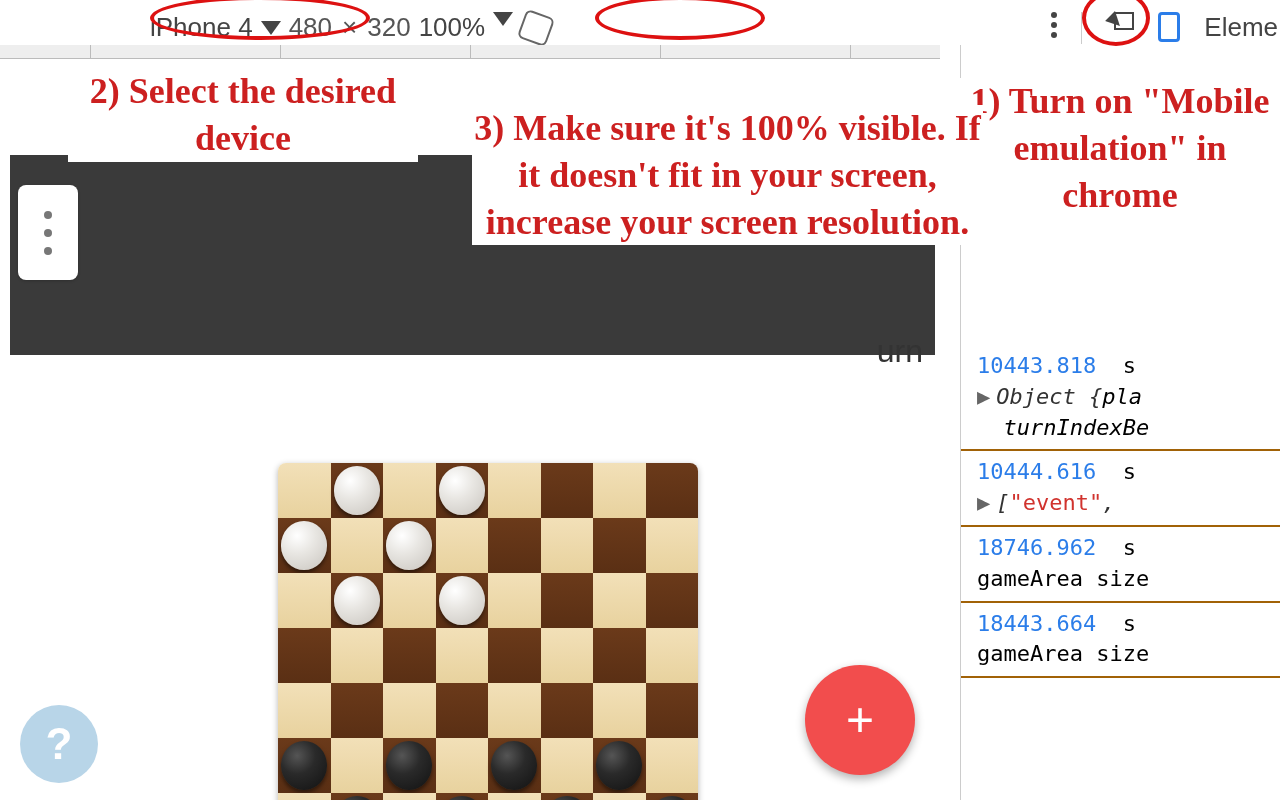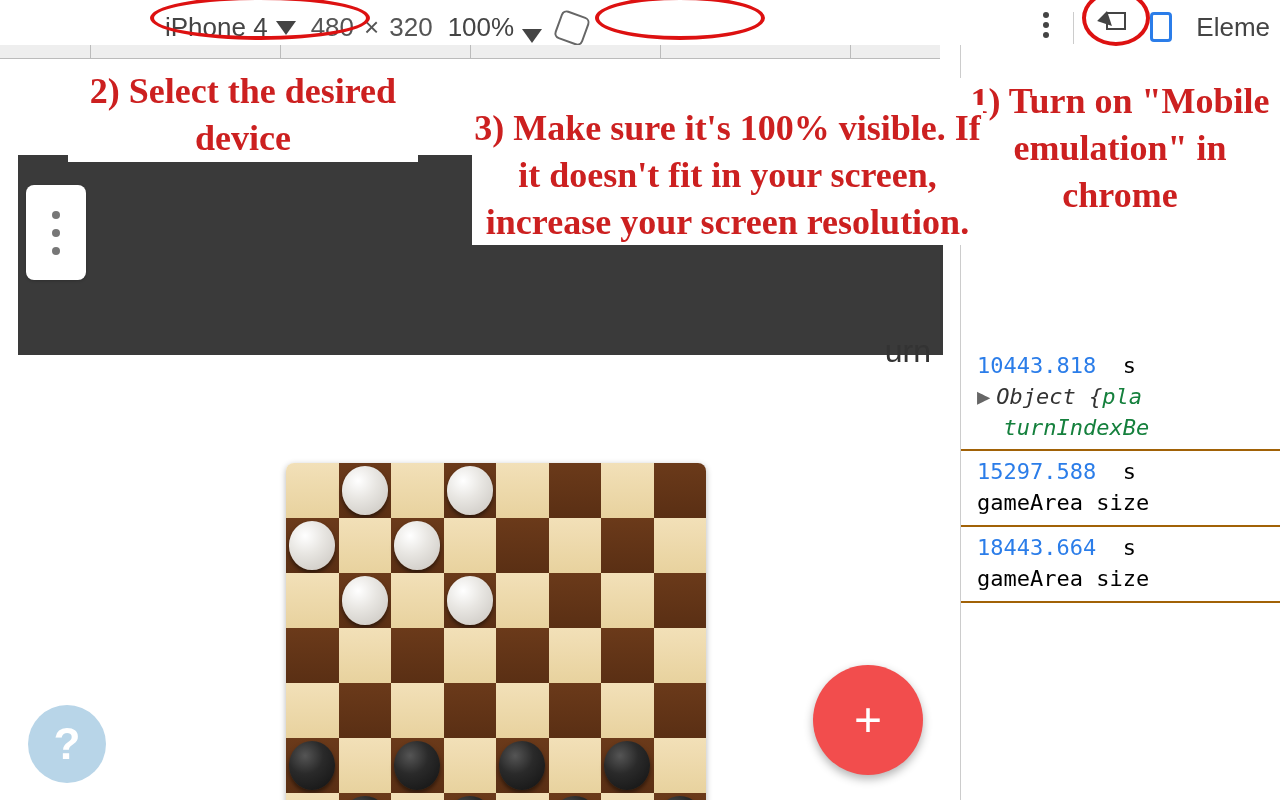--- a/index.html
+++ b/index.html
@@ -10,43 +10,43 @@
       background: #fff;
       position: relative;
       overflow: hidden;
     }
     
     
     .device-toolbar {
       height: 56px;
       display: flex;
       align-items: center;
-      padding: 0 10px;
-      gap: 15px;
+      padding: 0 2px;
+      gap: 8px;
       font-size: 26px;
       color: #444;
       border-bottom: 1px solid #ccc;
       background: #fff;
     }
     .device-toolbar .spacer-left { width: 140px; }
     .device-selector {
       display: flex;
       align-items: center;
       gap: 8px;
       cursor: pointer;
     }
     .tri-down {
       width: 0; height: 0;
       border-left: 10px solid transparent;
       border-right: 10px solid transparent;
       border-top: 14px solid #444;
       display: inline-block;
     }
     .dims { display: flex; gap: 10px; color: #555; }
-    .zoom { display: flex; align-items: flex-end; gap: 8px; cursor: pointer; }
+    .zoom { display: flex; align-items: flex-start; gap: 8px; cursor: pointer; }
     .rotate-icon {
       width: 30px; height: 30px;
       border: 2.5px solid #666;
       border-radius: 6px;
       transform: rotate(20deg);
       position: relative;
     }
     .toolbar-right {
       margin-left: auto;
       display: flex;
@@ -93,21 +93,21 @@
       width: 960px; height: 755px;
       background: #fff;
     }
     .ruler-h {
       position: absolute; left: 0; top: 0; width: 940px; height: 14px;
       background: #eee; border-bottom: 1px solid #bbb;
     }
     .ruler-h .tick { position: absolute; top: 0; width: 1px; height: 14px; background: #bbb; }
     .emulated-frame {
       position: absolute;
-      left: 18px; top: 110px;
+      left: 10px; top: 110px;
       width: 925px; height: 640px;
       background: #fff;
     }
     .dark-header {
       width: 100%; height: 200px;
       background: #3a3a3a;
     }
     .hamburger-btn {
       position: absolute;
       left: 8px; top: 30px;
@@ -179,21 +179,21 @@
       font-size: 22px;
       overflow: hidden;
     }
     .devtools .log {
       border-bottom: 2px solid #a16207;
       padding: 6px 8px 6px 16px;
       line-height: 1.4;
     }
     .time { color: #2b7de9; }
     .obj { color: #333; font-style: italic; }
-    .prop { color: #15803d; font-style: italic; }
+    .prop { color: #000000; font-style: italic; }
     .str { color: #d1332e; }
     .arrow { color: #666; margin-right: 6px; }
     
     
     .annotation {
       position: absolute;
       background: #fff;
       color: #cc2020;
       font-family: Georgia, "Times New Roman", serif;
       font-weight: bold;
@@ -377,21 +377,25 @@
 </div>
 
 <div class="devtools">
   <div style="height:300px"></div>
   <div class="log">
     <span class="time">10443.818</span>&nbsp;&nbsp;<span>s</span><br>
     <span class="arrow">▶</span><span class="obj">Object {</span><span class="prop">pla</span><br>
     &nbsp;&nbsp;<span class="prop">turnIndexBe</span>
   </div>
   <div class="log">
-    <span class="time">15297.588</span>&nbsp;&nbsp;<span>s</span><br>
+    <span class="time">10444.616</span>&nbsp;&nbsp;<span>s</span><br>
+    <span class="arrow">▶</span><span class="obj">[</span><span class="str">"event"</span><span class="obj">, </span>
+  </div>
+  <div class="log">
+    <span class="time">18746.962</span>&nbsp;&nbsp;<span>s</span><br>
     <span>gameArea size</span>
   </div>
   <div class="log">
     <span class="time">18443.664</span>&nbsp;&nbsp;<span>s</span><br>
     <span>gameArea size</span>
   </div>
 </div>
 
 <div class="annotation ann1">1) Turn on "Mobile emulation" in chrome</div>
 <div class="annotation ann2">2) Select the desired device</div>

